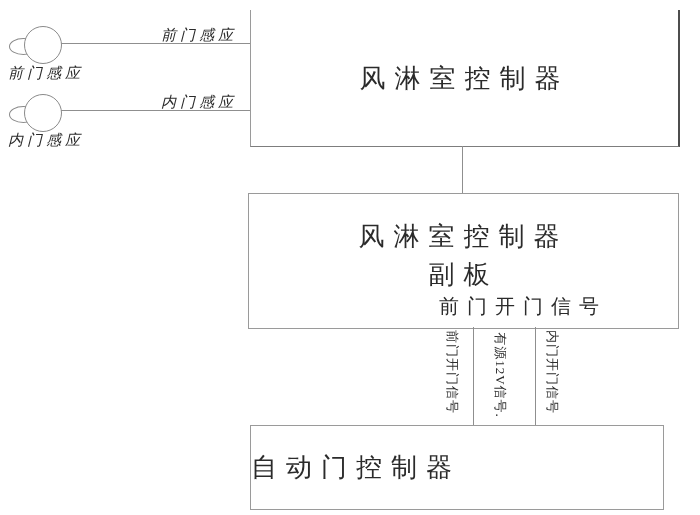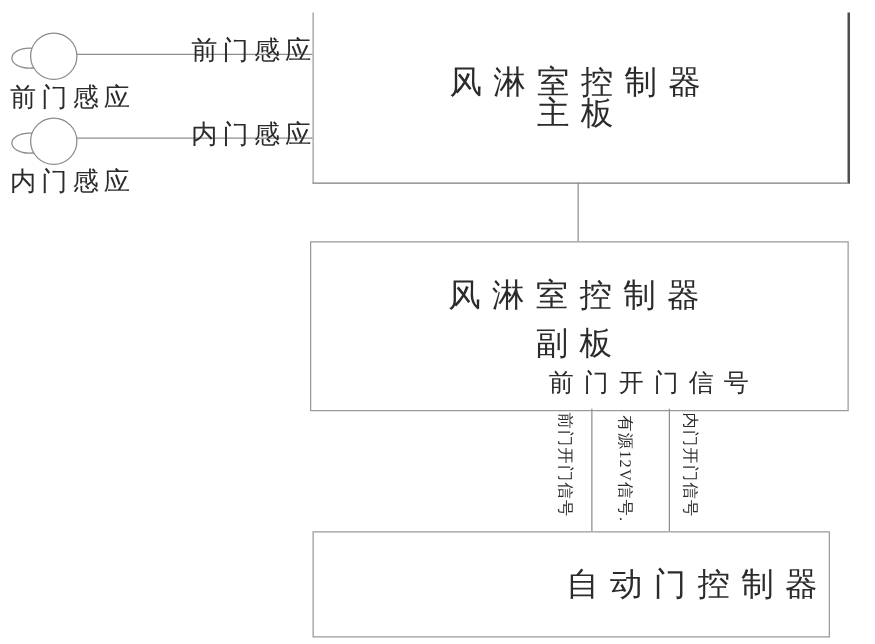--- a/index.html
+++ b/index.html
@@ -31,24 +31,25 @@
   }
   .sensor-ellipse {
     width: 27px; height: 15px;
     border: 1px solid #8a8a8a;
     border-radius: 50%;
     background: transparent;
   }
 
   
   .small-label {
-    font-size: 21px;
+    font-size: 15px;
     letter-spacing: 4px;
     white-space: nowrap;
     color: #2b2b2b;
+    font-style: italic;
   }
   .line-label { text-align: right; width: 84px; }
 
   .box-title {
     font-size: 26px;
     letter-spacing: 9px;
     line-height: 25px;
     text-align: center;
     white-space: nowrap;
     color: #2b2b2b;
@@ -63,21 +64,21 @@
     display: flex; flex-direction: column;
     align-items: center; justify-content: center;
   }
   .sub-box {
     left: 248px; top: 193px; width: 429px; height: 134px;
     border: 1px solid #9a9a9a;
   }
   .door-box {
     left: 250px; top: 425px; width: 412px; height: 83px;
     border: 1px solid #9a9a9a;
-    display: flex; align-items: center; justify-content: flex-end;
+    display: flex; align-items: center; justify-content: flex-start;
   }
 
   .sub-title { left: 0; top: 30px; width: 100%; text-align: center; }
   .port-label {
     left: 190px; top: 99px;
     font-size: 20px;
     letter-spacing: 8px;
     white-space: nowrap;
   }
 
@@ -104,21 +105,20 @@
   <div class="abs small-label line-label" style="left:153px; top:26px;">前门感应</div>
 
   <div class="abs sensor-ellipse" style="left:9px; top:106px;"></div>
   <div class="abs sensor-circle" style="left:24px; top:94px;"></div>
   <div class="abs small-label" style="left:8px; top:131px;">内门感应</div>
   <div class="abs hline" style="left:61px; top:110px; width:189px;"></div>
   <div class="abs small-label line-label" style="left:153px; top:93px;">内门感应</div>
 
   <div class="abs main-box">
     <div class="box-title">风淋室控制器</div>
-    <div class="box-title">主板</div>
   </div>
 
   <div class="abs vline" style="left:462px; top:146px; height:47px;"></div>
 
   <div class="abs sub-box">
     <div class="abs sub-title box-title">风淋室控制器</div>
     <div class="abs sub-title box-title" style="top:68px;">副板</div>
     <div class="abs port-label">前门开门信号</div>
   </div>
 

